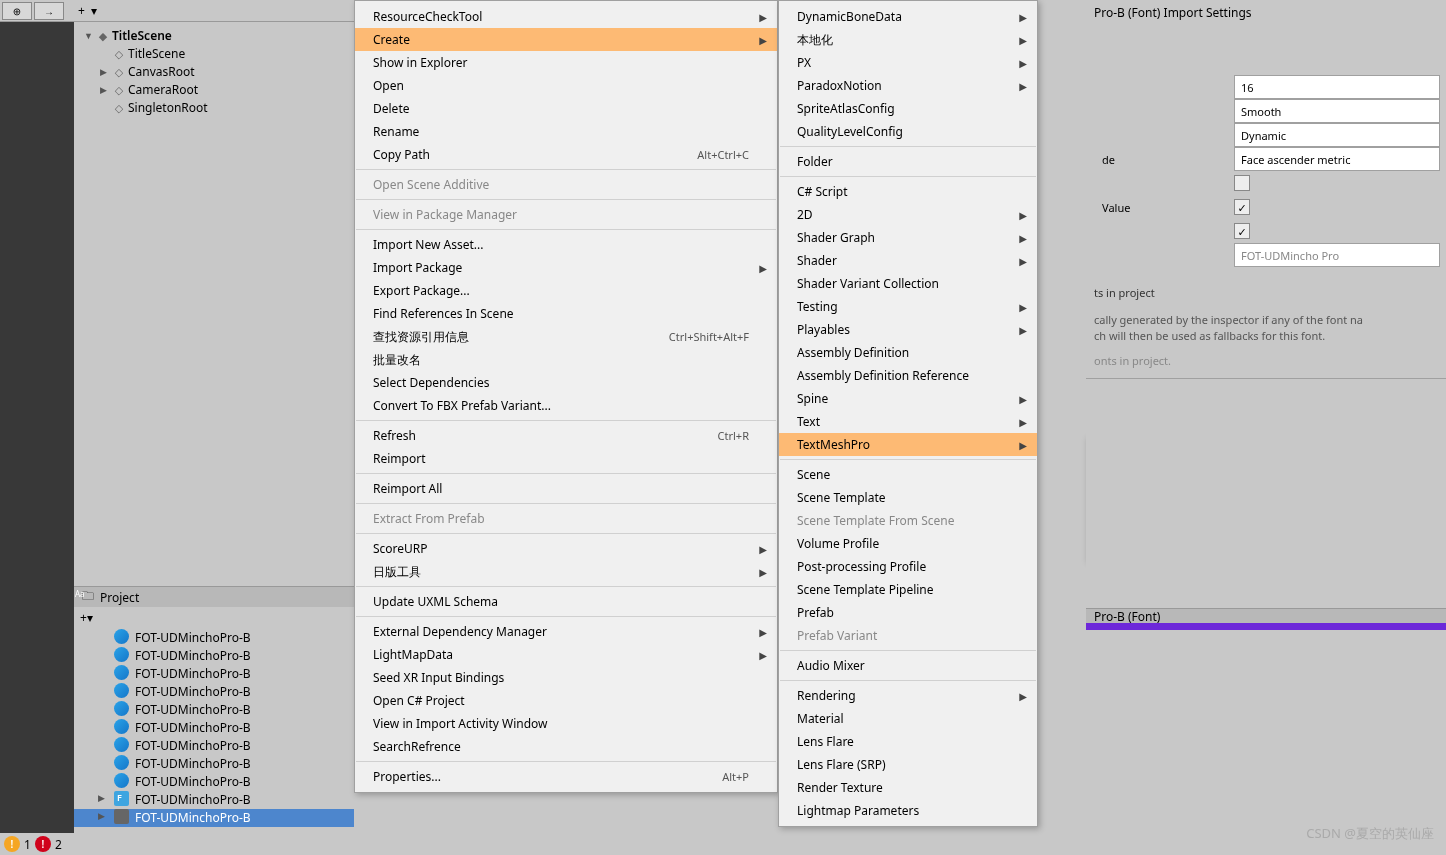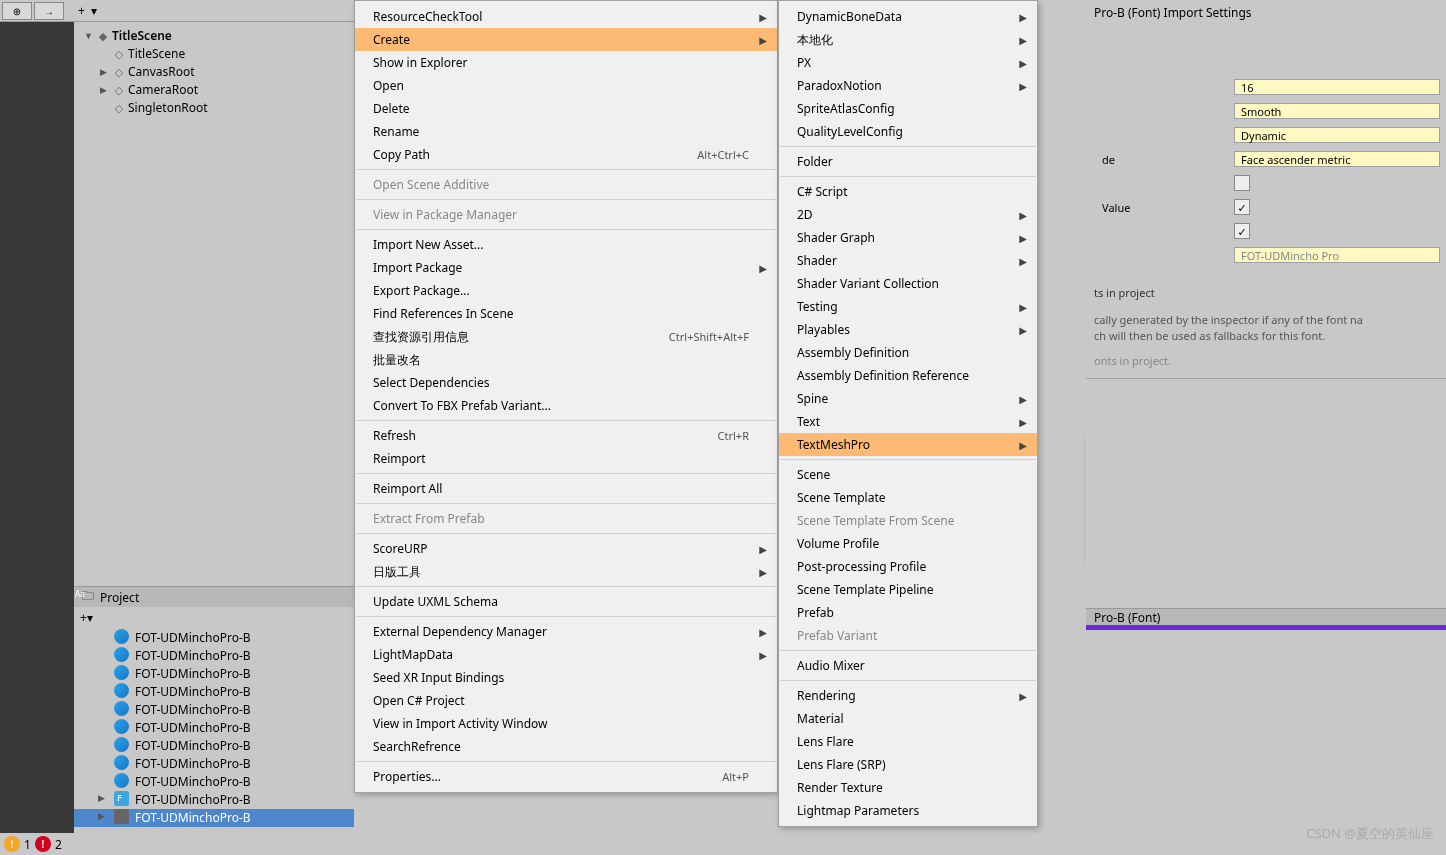--- a/index.html
+++ b/index.html
@@ -35,31 +35,31 @@
 .mi:hover,.mi.hl{background:#91c9f7}
 .mi.hl{background:#fdba74}
 .mi.dis{color:#888}
 .mi .sc{position:absolute;right:28px;color:#555;font-size:11px}
 .mi .ar{position:absolute;right:10px;font-size:10px;color:#444}
 .sep{height:1px;background:#d0d0d0;margin:3px 1px}
 .inspector{position:absolute;left:1086px;top:0;width:360px;height:855px;background:#c8c8c8}
 .insp-title{padding:4px 8px}
 .insp-row{display:flex;align-items:center;height:24px;padding-right:6px}
 .insp-lab{width:148px;padding-left:16px;font-size:11px}
-.insp-val{flex:1;height:16px;background:#fef9c3;border:1px solid #a0a0a0;display:flex;align-items:center;padding:0 6px;font-size:11px}
+.insp-val{flex:1;height:24px;background:#ffffff;border:1px solid #a0a0a0;display:flex;align-items:center;padding:0 6px;font-size:11px}
 .chk{width:16px;height:16px;border:1px solid #888;background:#eee;display:inline-flex;align-items:center;justify-content:center;font-size:11px}
 .insp-text{padding:6px 8px;font-size:11px;color:#555;line-height:1.4}
 .insp-sub{padding:4px 8px;color:#888;font-size:11px}
 .insp-sep{height:1px;background:#a0a0a0;margin:6px 0}
 .status{position:absolute;left:0;bottom:0;height:22px;width:74px;background:#c8c8c8;display:flex;align-items:center;gap:4px;padding:0 4px}
 .badge{width:16px;height:16px;border-radius:50%;display:flex;align-items:center;justify-content:center;color:#fff;font-size:10px;font-weight:600}
 .warn{background:#f5a623}
 .err{background:#d0021b}
 .watermark{position:absolute;right:12px;bottom:12px;color:#aaa;font-size:13px;pointer-events:none}
-.asset-title{position:absolute;left:1086px;top:608px;width:360px;height:22px;background:#b8b8b8;display:flex;align-items:center;padding:0 8px;border-top:1px solid #999;border-bottom:5px solid #6d28d9}
+.asset-title{position:absolute;left:1086px;top:608px;width:360px;height:22px;background:#b8b8b8;display:flex;align-items:center;padding:0 8px;border-top:1px solid #999;border-bottom:7px solid #6d28d9}
 </style>
 </head>
 <body>
 
 <div class="toolbar">
   <div class="tbtn">⊕</div>
   <div class="tbtn">→</div>
 </div>
 <div class="left-rail"></div>
 

